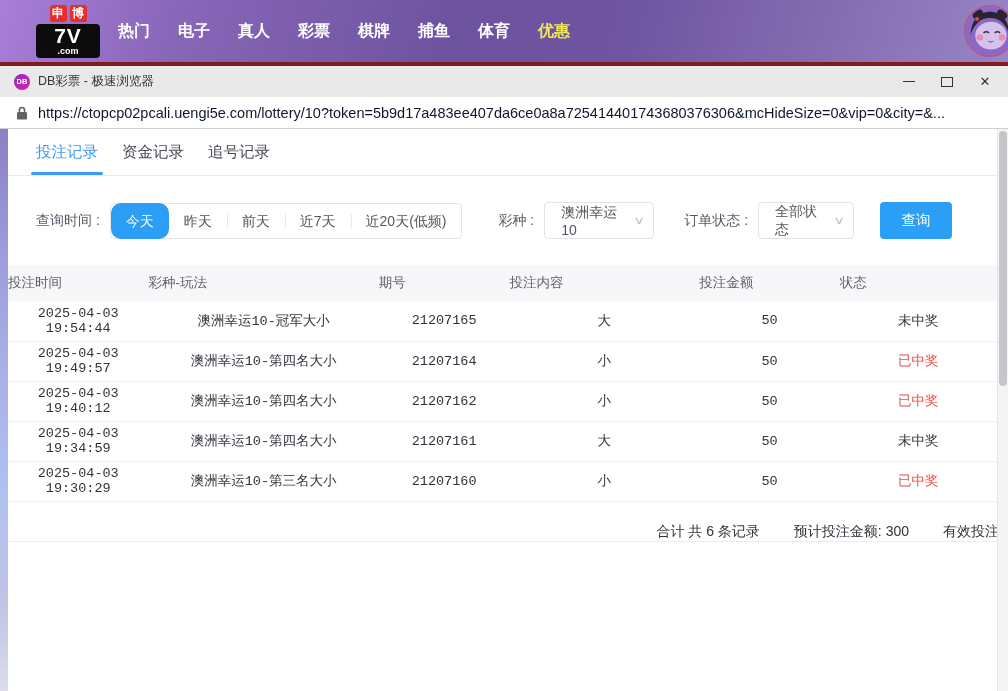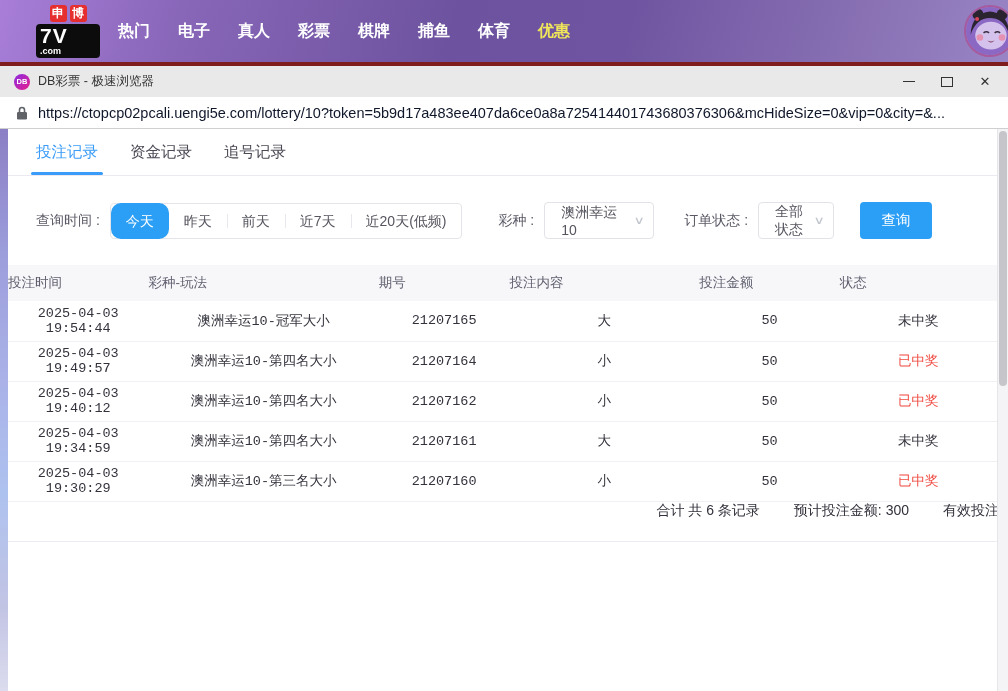--- a/index.html
+++ b/index.html
@@ -7,21 +7,21 @@
     font-family:"Liberation Sans","DejaVu Sans",sans-serif; }
 
   
   .site-nav { position:relative; height:62px;
     background:linear-gradient(105deg,#a87ed8 0%,#8866b8 18%,#6d539f 45%,#6f55a1 62%,#8971b4 85%,#9885c5 100%);
     display:flex; align-items:center; }
   .logo { margin-left:36px; width:64px; cursor:pointer; }
   .logo-badges { display:flex; gap:3px; justify-content:center; margin-bottom:2px; }
   .logo-badges span { width:17px; height:17px; background:#e62e2e; border-radius:3px;
     color:#fff; font-size:12px; line-height:17px; text-align:center; font-weight:bold; }
-  .logo-box { background:#0c0c0c; border-radius:4px; text-align:left; padding:0 4px 2px; }
+  .logo-box { background:#0c0c0c; border-radius:4px; text-align:center; padding:0 4px 2px; }
   .logo-main { color:#fff; font-size:21px; font-weight:900; letter-spacing:1px; line-height:23px; }
   .logo-sub { color:#fff; font-size:9px; font-weight:bold; line-height:9px; }
   .nav-items { display:flex; gap:28px; margin-left:18px; }
   .nav-item { color:#fff; font-size:16px; font-weight:bold; text-decoration:none;
     padding:4px 0; cursor:pointer; white-space:nowrap; }
   .nav-item.highlight { color:#f0e65a; }
   .avatar { position:absolute; right:-8px; top:5px; width:52px; height:52px; border-radius:50%;
     overflow:hidden; border:2px solid #a85a9e; cursor:pointer; }
 
   
@@ -43,21 +43,21 @@
 
   
   .page { flex:1; display:flex; background:#fff; min-height:0; }
   .left-strip { flex:0 0 8px;
     background:linear-gradient(180deg,#8b7fc5 0%,#9c9ddb 22%,#aab2e8 45%,#aec2ef 65%,#c2c4e4 85%,#dcdcee 100%); }
   .card { flex:1; background:#fff; border-radius:8px 0 0 0; min-width:0; overflow:hidden; }
   .scrollbar { flex:0 0 11px; background:#f4f4f6; border-left:1px solid #e6e6e8; position:relative; cursor:pointer; }
   .scroll-thumb { position:absolute; top:2px; left:1px; width:8px; height:255px; background:#c6c6ca; border-radius:4px; }
 
   
-  .tabs { display:flex; gap:32px; padding-left:28px; height:47px; align-items:center;
+  .tabs { display:flex; gap:24px; padding-left:28px; height:47px; align-items:center;
     border-bottom:1px solid #eceaf0; }
   .tab { font-size:15.5px; color:#4a4a55; cursor:pointer; position:relative; height:100%;
     display:flex; align-items:center; }
   .tab.active { color:#3a9cf8; }
   .tab.active::after { content:""; position:absolute; left:-5px; right:-5px; bottom:0;
     height:3px; background:#3a9cf8; border-radius:3px; }
 
   
   .filters { display:flex; align-items:center; margin:26px 0 0 28px; font-size:14px; color:#5a5a66; }
   .seg { display:inline-flex; border:1px solid #e4e4ea; border-radius:4px; margin-left:10px;
@@ -65,35 +65,35 @@
   .seg-item { padding:0 15px; line-height:34px; color:#55555f; cursor:pointer; position:relative; }
   .seg-item + .seg-item::before { content:""; position:absolute; left:0; top:10px; bottom:10px;
     border-left:1px solid #e8e8ee; }
   .seg-item.active { background:#2b9ff5; color:#fff; border-radius:10px; margin:-1px 0; line-height:37px; }
   .seg-item.active + .seg-item::before { display:none; }
   .flt-label { white-space:nowrap; }
   .sel { display:flex; align-items:center; justify-content:space-between; margin-left:10px;
     border:1px solid #e2e2e8; border-radius:4px; height:37px; padding:0 10px 0 16px;
     color:#55555f; cursor:pointer; }
   .sel.lottery { width:110px; }
-  .sel.status { width:76px; }
+  .sel.status { width:96px; }
   .chev { font-size:11px; color:#c0c4cc; transform:scaleX(1.4); margin-left:6px; }
   .ml36 { margin-left:36px; } .ml30 { margin-left:30px; }
   .search-btn { margin-left:26px; width:72px; height:37px; background:#2b9ff5; border:none;
     border-radius:4px; color:#fff; font-size:14.5px; cursor:pointer;
     font-family:"Liberation Sans","DejaVu Sans",sans-serif; }
 
   
   table { width:100%; border-collapse:collapse; margin-top:26px; font-size:13.5px; }
   thead th { background:#f7f7fa; height:36px; font-weight:normal; color:#5f5f6e; text-align:left; }
   tbody td { height:40px; text-align:center; color:#33333d; border-bottom:1px solid #f0f0f4;font-family:Liberation Mono, monospace; }
   td.status.won { color:#f04a42; }
 
   
-  .tfoot { display:flex; justify-content:flex-end; align-items:flex-start; gap:34px; height:40px;
+  .tfoot { display:flex; justify-content:flex-end; align-items:flex-end; gap:34px; height:40px;
     border-bottom:1px solid #ececf2; font-size:14px; color:#32323c; white-space:nowrap;
     overflow:hidden; }
   .tfoot .clip { margin-right:-16px; }
 </style>
 </head>
 <body>
 
 <div class="site-nav">
   <div class="logo">
     <div class="logo-badges">

